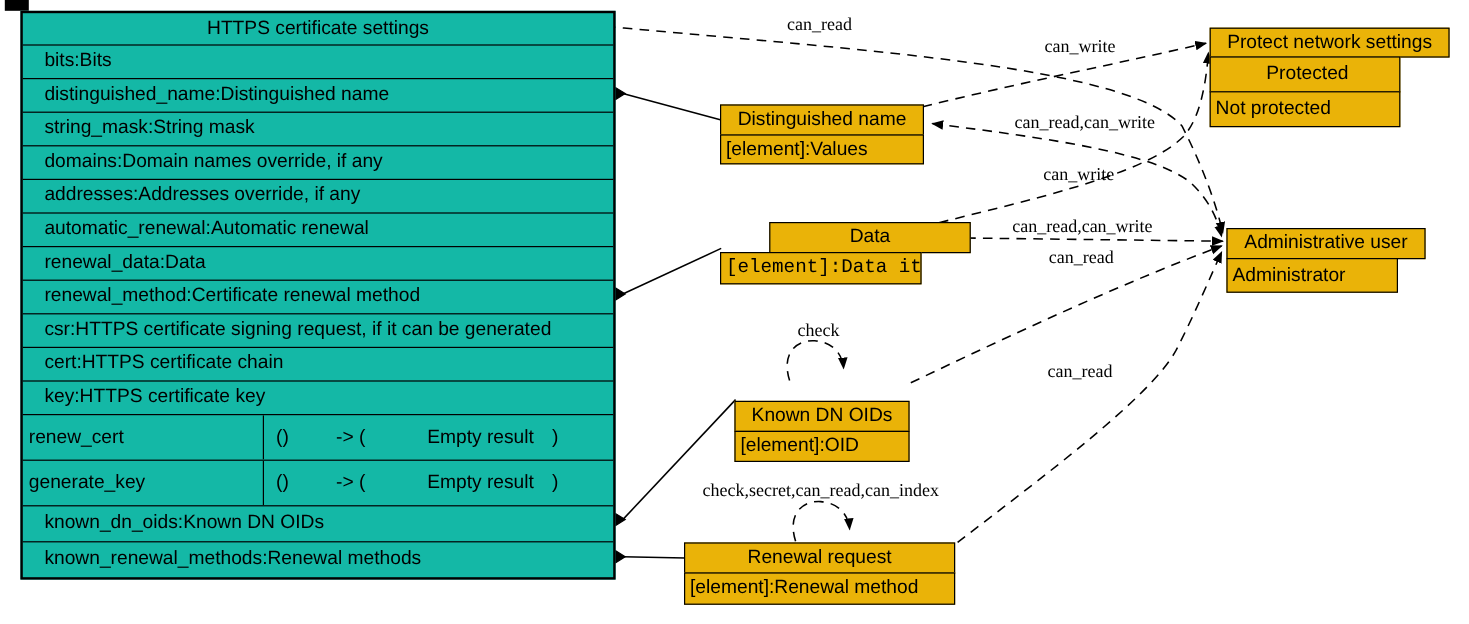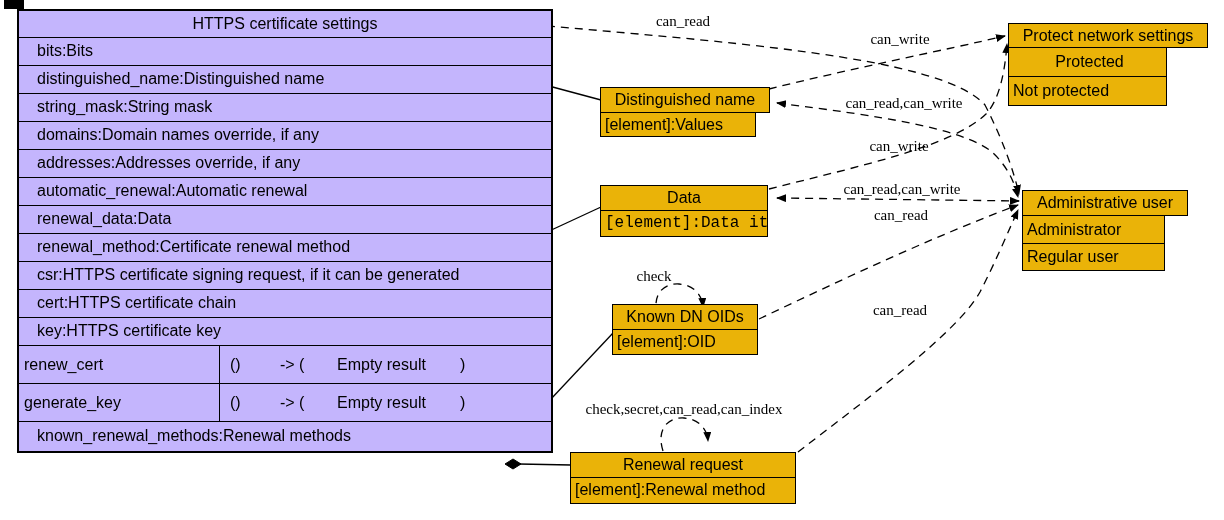--- a/index.html
+++ b/index.html
@@ -1,31 +1,31 @@
 <!DOCTYPE html>
 <html><head>
 <meta charset="utf-8">
 <style>
   html,body{margin:0;padding:0;background:#fff;}
   #canvas{position:relative;width:1224px;height:520px;background:#fff;
           font-family:"Liberation Sans",sans-serif;color:#000;overflow:hidden;}
   svg{position:absolute;left:0;top:0;}
 
   
-  #main-table{position:absolute;left:17px;top:9px;width:536px;border:2px solid #000;
-              background:#c4b5fd;box-sizing:border-box;}
+  #main-table{position:absolute;left:17px;top:9px;width:496px;border:2px solid #000;
+              background:#14b8a6;box-sizing:border-box;}
   .t-title{height:26px;line-height:26px;text-align:center;font-size:16px;}
   .t-row{border-top:1px solid #000;height:28px;line-height:26px;padding-left:18px;
          font-size:16px;box-sizing:border-box;white-space:nowrap;overflow:hidden;}
   .t-row.tall{height:38px;line-height:37px;padding-left:0;display:flex;}
   .t-row.h30{height:30px;line-height:28px;}
   .m-name{width:201px;padding-left:5px;border-right:1px solid #000;box-sizing:border-box;}
   .m-sig{position:relative;flex:1;}
   .m-sig span{position:absolute;top:0;}
-  .sp1{left:10px;}.sp2{left:60px;}.sp3{left:117px;}.sp4{left:240px;}
+  .sp1{left:10px;}.sp2{left:60px;}.sp3{left:136px;}.sp4{left:240px;}
 
   
   .ebox{position:absolute;}
   .bx{border:1px solid #000;background:#eab308;font-size:16px;box-sizing:border-box;
       white-space:nowrap;overflow:hidden;}
   .hd{text-align:center;height:26px;line-height:24px;}
   .bd{margin-top:-1px;height:26px;line-height:24px;padding-left:4px;text-align:left;}
 
   
   .elabel{position:absolute;font-family:"Liberation Serif",serif;font-size:15px;
@@ -100,58 +100,58 @@
     <div class="t-row tall">
       <div class="m-name">generate_key</div>
       <div class="m-sig">
         <span class="sp1">()</span>
         <span class="sp2">-&gt; (</span>
         <span class="sp3">Empty result</span>
         <span class="sp4">)</span>
       </div>
     </div>
 
+    <div class="t-row h30">known_dn_oids:Known DN OIDs</div>
     <div class="t-row h30">known_renewal_methods:Renewal methods</div>
   </div>
 
   <div class="ebox" style="left:600px;top:87px;">
     <div class="bx hd" style="width:170px;">Distinguished name</div>
-    <div class="bx bd" style="width:156px;height:25px;">[element]:Values</div>
+    <div class="bx bd" style="width:170px;height:25px;">[element]:Values</div>
   </div>
 
   <div class="ebox" style="left:600px;top:185px;">
-    <div class="bx hd" style="width:168px;">Data</div>
+    <div class="bx hd" style="width:168px;margin-left:41px;">Data</div>
     <div class="bx bd" style="width:168px;height:27px;font-family:Liberation Mono, monospace;">[element]:Data item</div>
   </div>
 
-  <div class="ebox" style="left:612px;top:304px;">
+  <div class="ebox" style="left:612px;top:334px;">
     <div class="bx hd" style="width:146px;">Known DN OIDs</div>
     <div class="bx bd" style="width:146px;">[element]:OID</div>
   </div>
 
   <div class="ebox" style="left:570px;top:452px;">
     <div class="bx hd" style="width:226px;">Renewal request</div>
     <div class="bx bd" style="width:226px;height:27px;">[element]:Renewal method</div>
   </div>
 
   <div class="ebox" style="left:1008px;top:23px;">
     <div class="bx hd" style="width:200px;height:25px;line-height:23px;">Protect network settings</div>
     <div class="bx bd" style="width:159px;height:30px;line-height:28px;text-align:center;">Protected</div>
     <div class="bx bd" style="width:159px;height:30px;line-height:28px;">Not protected</div>
   </div>
 
   <div class="ebox" style="left:1022px;top:190px;">
     <div class="bx hd" style="width:166px;">Administrative user</div>
     <div class="bx bd" style="width:143px;height:29px;line-height:27px;">Administrator</div>
-    <div class="bx bd" style="width:143px;height:28px;line-height:26px;">Regular user</div>
   </div>
 
   <div class="elabel" style="left:683px;top:13px;">can_read</div>
   <div class="elabel" style="left:900px;top:31px;">can_write</div>
   <div class="elabel" style="left:904px;top:95px;">can_read,can_write</div>
   <div class="elabel" style="left:899px;top:138px;">can_write</div>
   <div class="elabel" style="left:902px;top:181px;">can_read,can_write</div>
   <div class="elabel" style="left:901px;top:207px;">can_read</div>
   <div class="elabel" style="left:900px;top:302px;">can_read</div>
-  <div class="elabel" style="left:654px;top:268px;">check</div>
+  <div class="elabel" style="left:682px;top:268px;">check</div>
   <div class="elabel" style="left:684px;top:401px;">check,secret,can_read,can_index</div>
 
 </div>
 
 </body></html>

